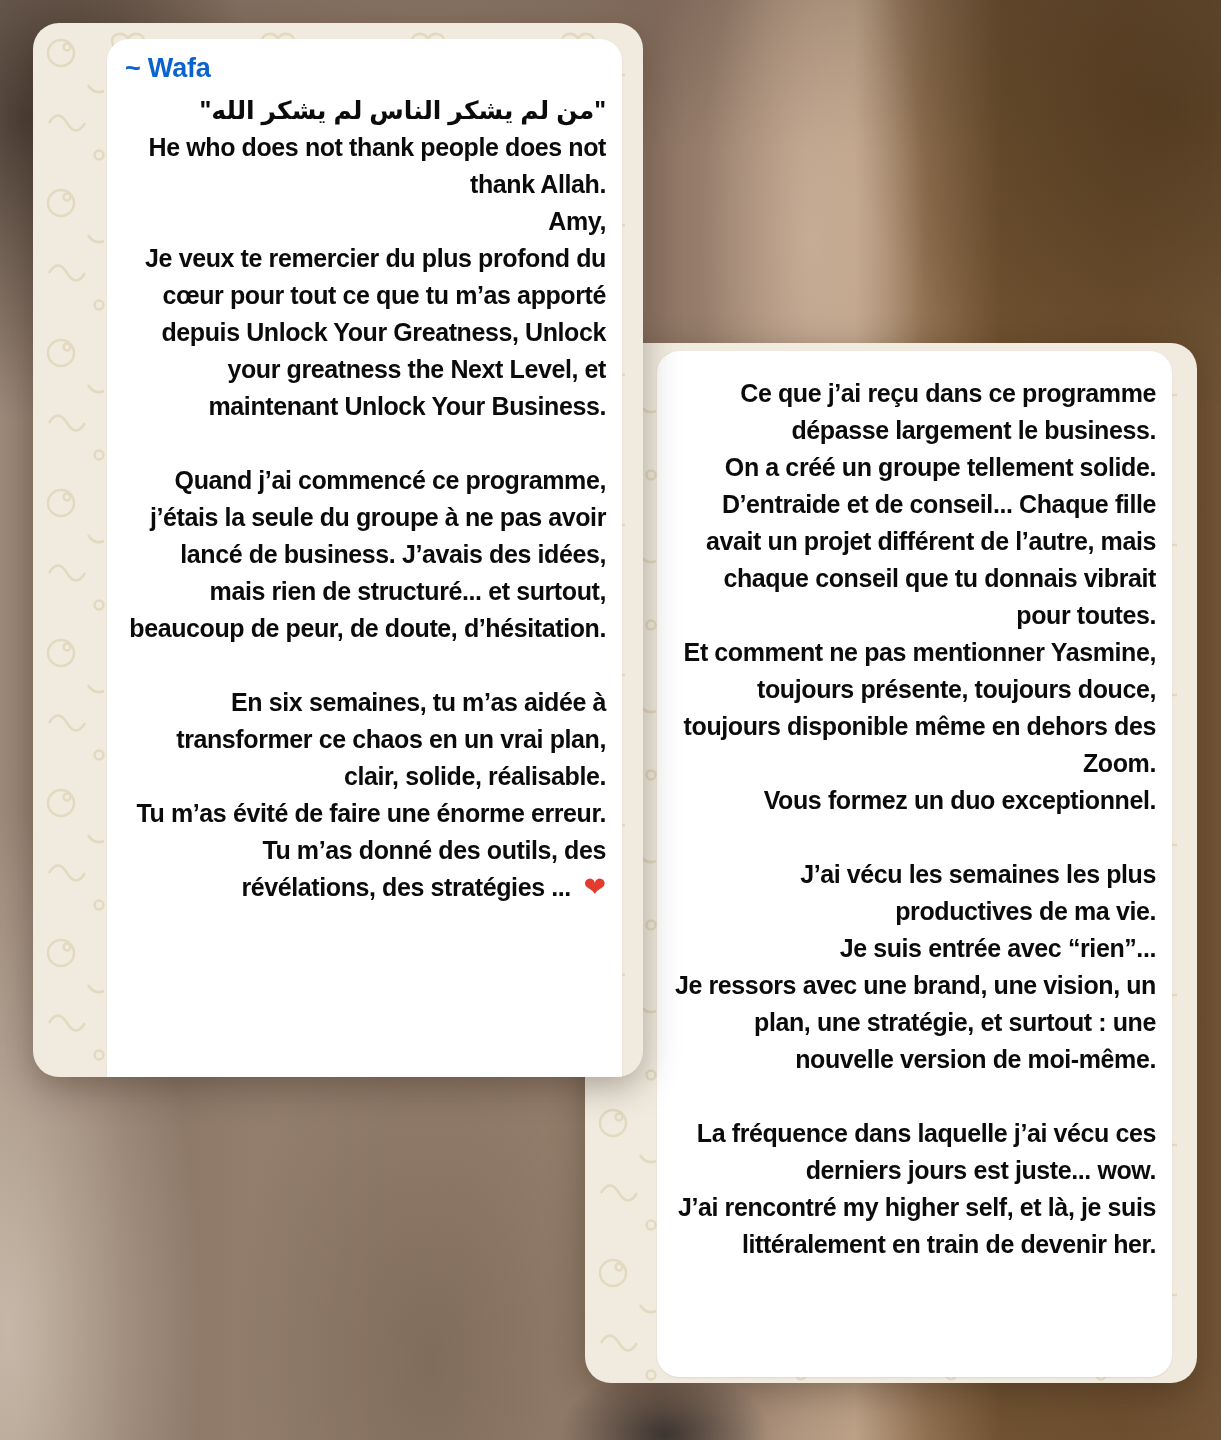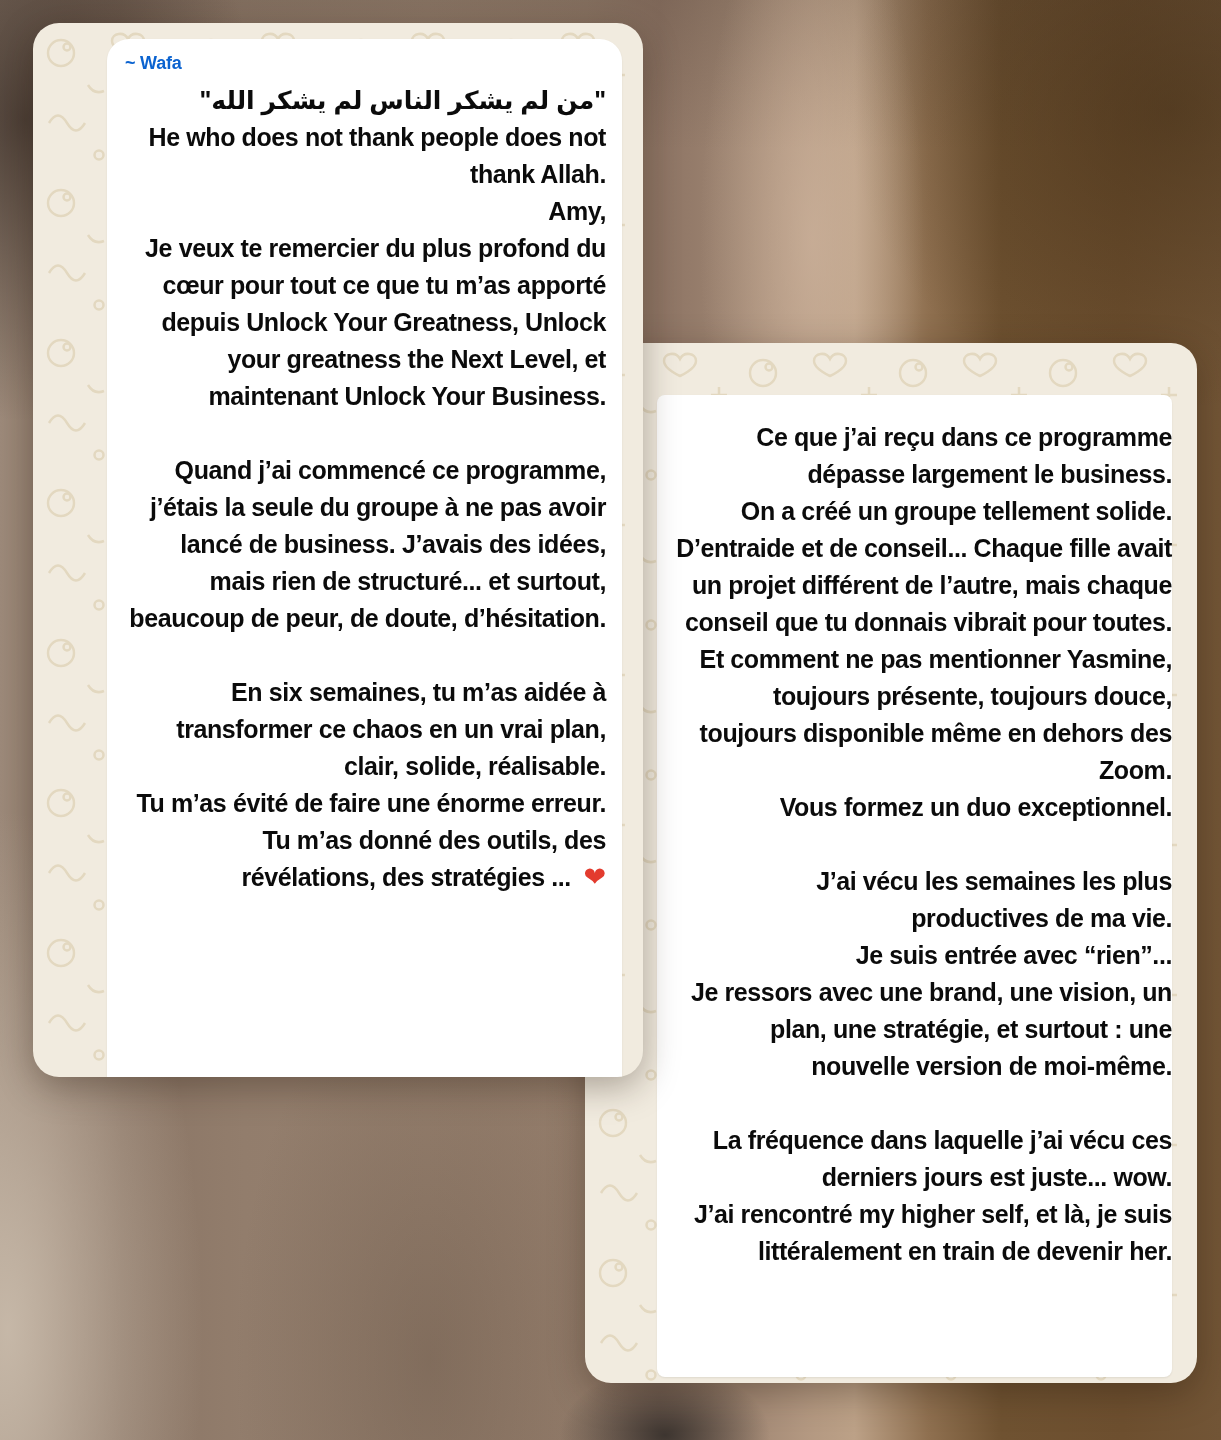--- a/index.html
+++ b/index.html
@@ -47,27 +47,26 @@
     box-shadow: 0 1px 2px rgba(0,0,0,0.08);
     color: #0b0b0b;
   }
   .bubble-left {
     left: 74px; top: 16px; right: 21px; bottom: 0;
     border-radius: 22px 22px 0 0;
     padding: 12px 16px 16px 16px;
   }
   .bubble-right {
     left: 72px; top: 8px; right: 25px; bottom: 6px;
-    border-radius: 8px;
-    padding: 24px 0 24px 16px;
-    margin-top: 44px;
+    border-radius: 22px;
+    padding: 24px 16px 24px 16px;
   }
   .sender {
     color: #0b63d0;
-    font-size: 18px;
+    font-size: 27px;
     font-weight: 700;
     letter-spacing: -0.2px;
     text-align: left;
     margin: 2px 0 8px 2px;
   }
   .msg {
     text-align: right;
     font-size: 25px;
     font-weight: 600;
     line-height: 37px;

